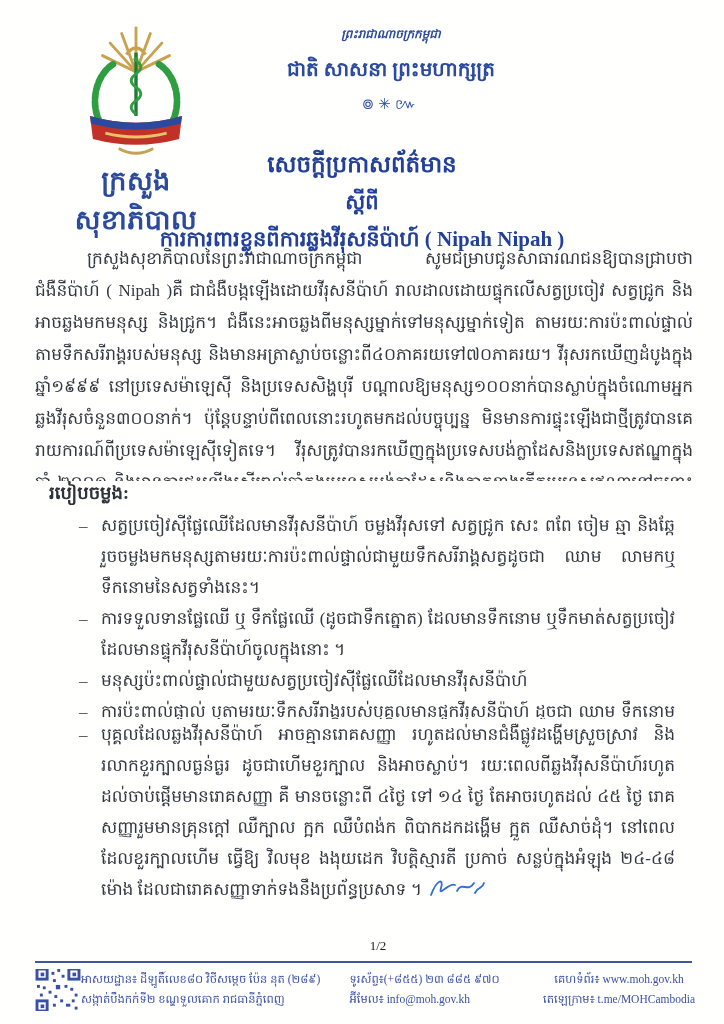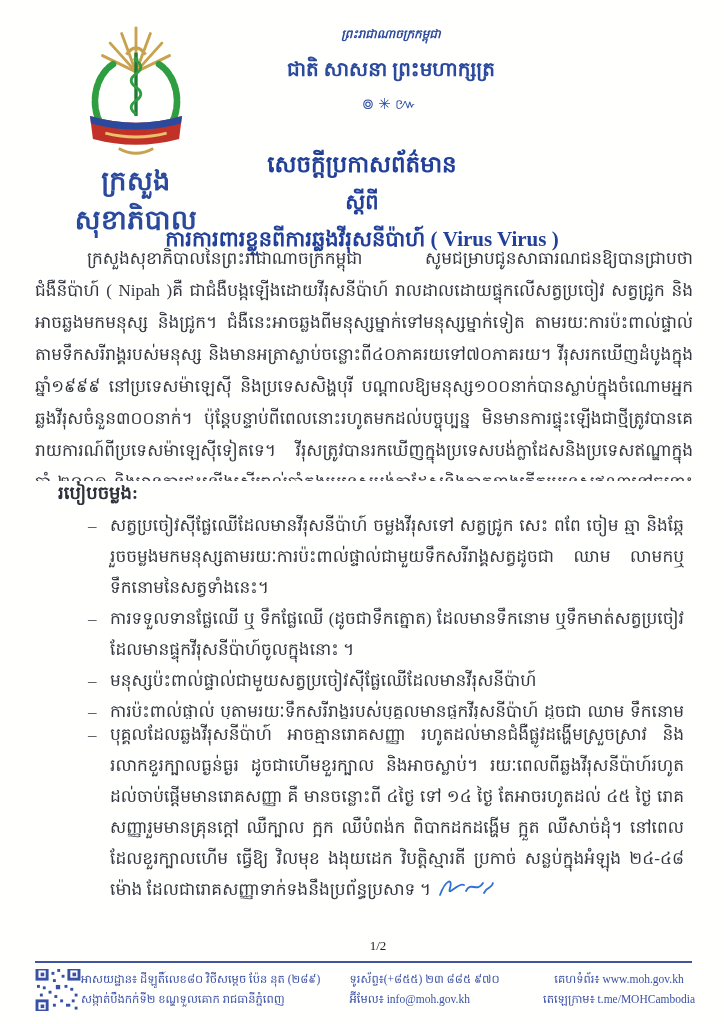--- a/index.html
+++ b/index.html
@@ -21,21 +21,21 @@
 
   
   .title-block{left:0;top:150px;width:724px;text-align:center;color:#22409a;}
   .title-block .t1{font-size:23px;font-weight:bold;}
   .title-block .t2{font-size:21px;font-weight:bold;margin-top:5px;}
   .title-block .t3{font-size:21px;font-weight:bold;margin-top:6px;}
 
   
   .intro{left:35px;top:243px;width:658px;height:238px;overflow:hidden;
     font-size:17px;line-height:32px;text-align:justify;text-indent:52px;}
-  .section{left:30px;width:658px;overflow:hidden;}
+  .section{left:21px;width:658px;overflow:hidden;}
   .sec-transmission{top:481px;height:238px;}
   .sec-symptoms{top:719px;height:220px;}
   .sec-heading{font-weight:bold;font-size:18px;color:#2f323b;padding-left:28px;margin:0 0 2px 0;}
   .bullets{margin:0;padding:0;list-style:none;}
   .bullet{display:flex;margin-left:58px;width:596px;font-size:17px;line-height:31px;}
   .bullet .dash{flex:0 0 22px;color:#44474f;}
   .bullet .btxt{flex:1;text-align:justify;}
   .sig{display:inline-block;vertical-align:-6px;margin-left:6px;}
 
   
@@ -89,21 +89,21 @@
 
   <div class="abs royal-header">
     <div class="l1">ព្រះរាជាណាចក្រកម្ពុជា</div>
     <div class="l2">ជាតិ សាសនា ព្រះមហាក្សត្រ</div>
     <div class="orn">៙✳៚</div>
   </div>
 
   <div class="abs title-block">
     <div class="t1">សេចក្តីប្រកាសព័ត៌មាន</div>
     <div class="t2">ស្តីពី</div>
-    <div class="t3">ការការពារខ្លួនពីការឆ្លងវីរុសនីប៉ាហ៍ ( Virus Virus )</div>
+    <div class="t3">ការការពារខ្លួនពីការឆ្លងវីរុសនីប៉ាហ៍ ( Nipah Nipah )</div>
   </div>
 
   <div class="abs intro">ក្រសួងសុខាភិបាលនៃព្រះរាជាណាចក្រកម្ពុជា សូមជម្រាបជូនសាធារណជនឱ្យបានជ្រាបថា ជំងឺនីប៉ាហ៍ ( Nipah )គឺ ជាជំងឺបង្កឡើងដោយវីរុសនីប៉ាហ៍ រាលដាលដោយផ្ទុកលើសត្វប្រចៀវ សត្វជ្រូក និងអាចឆ្លងមកមនុស្ស និងជ្រូក។ ជំងឺនេះអាចឆ្លងពីមនុស្សម្នាក់ទៅមនុស្សម្នាក់ទៀត តាមរយៈការប៉ះពាល់ផ្ទាល់ តាមទឹកសរីរាង្គរបស់មនុស្ស និងមានអត្រាស្លាប់ចន្លោះពី៤០ភាគរយទៅ៧០ភាគរយ។ វីរុសរកឃើញដំបូងក្នុងឆ្នាំ១៩៩៩ នៅប្រទេសម៉ាឡេស៊ី និងប្រទេសសិង្ហបុរី បណ្ដាលឱ្យមនុស្ស១០០នាក់បានស្លាប់ក្នុងចំណោមអ្នកឆ្លងវីរុសចំនួន៣០០នាក់។ ប៉ុន្តែបន្ទាប់ពីពេលនោះរហូតមកដល់បច្ចុប្បន្ន មិនមានការផ្ទុះឡើងជាថ្មីត្រូវបានគេរាយការណ៍ពីប្រទេសម៉ាឡេស៊ីទៀតទេ។ វីរុសត្រូវបានរកឃើញក្នុងប្រទេសបង់ក្លាដែសនិងប្រទេសឥណ្ឌាក្នុងឆ្នាំ ២០០១ និងមានការផ្ទុះឡើងស្ទើររាល់ឆ្នាំក្នុងប្រទេសបង់ក្លាដែសនិងភាគខាងកើតប្រទេសឥណ្ឌានៅចន្លោះពេលទៀងទាត់។ ប្រទេសកម្ពុជា នៅមិនទាន់រកឃើញមានវីរុសនីប៉ាហ៍នៅលើមនុស្សនៅឡើយ និងធ្លាប់រកឃើញលើសត្វប្រចៀវ។</div>
 
   <div class="abs section sec-transmission">
     <p class="sec-heading">របៀបចម្លង:</p>
     <ul class="bullets">
       <li class="bullet">
         <span class="dash">–</span>
         <span class="btxt">សត្វប្រចៀវស៊ីផ្លែឈើដែលមានវីរុសនីប៉ាហ៍ ចម្លងវីរុសទៅ សត្វជ្រូក សេះ ពពែ ចៀម ឆ្មា និងឆ្កែ រួចចម្លងមកមនុស្សតាមរយៈការប៉ះពាល់ផ្ទាល់ជាមួយទឹកសរីរាង្គសត្វដូចជា ឈាម លាមកឬទឹកនោមនៃសត្វទាំងនេះ។</span>

